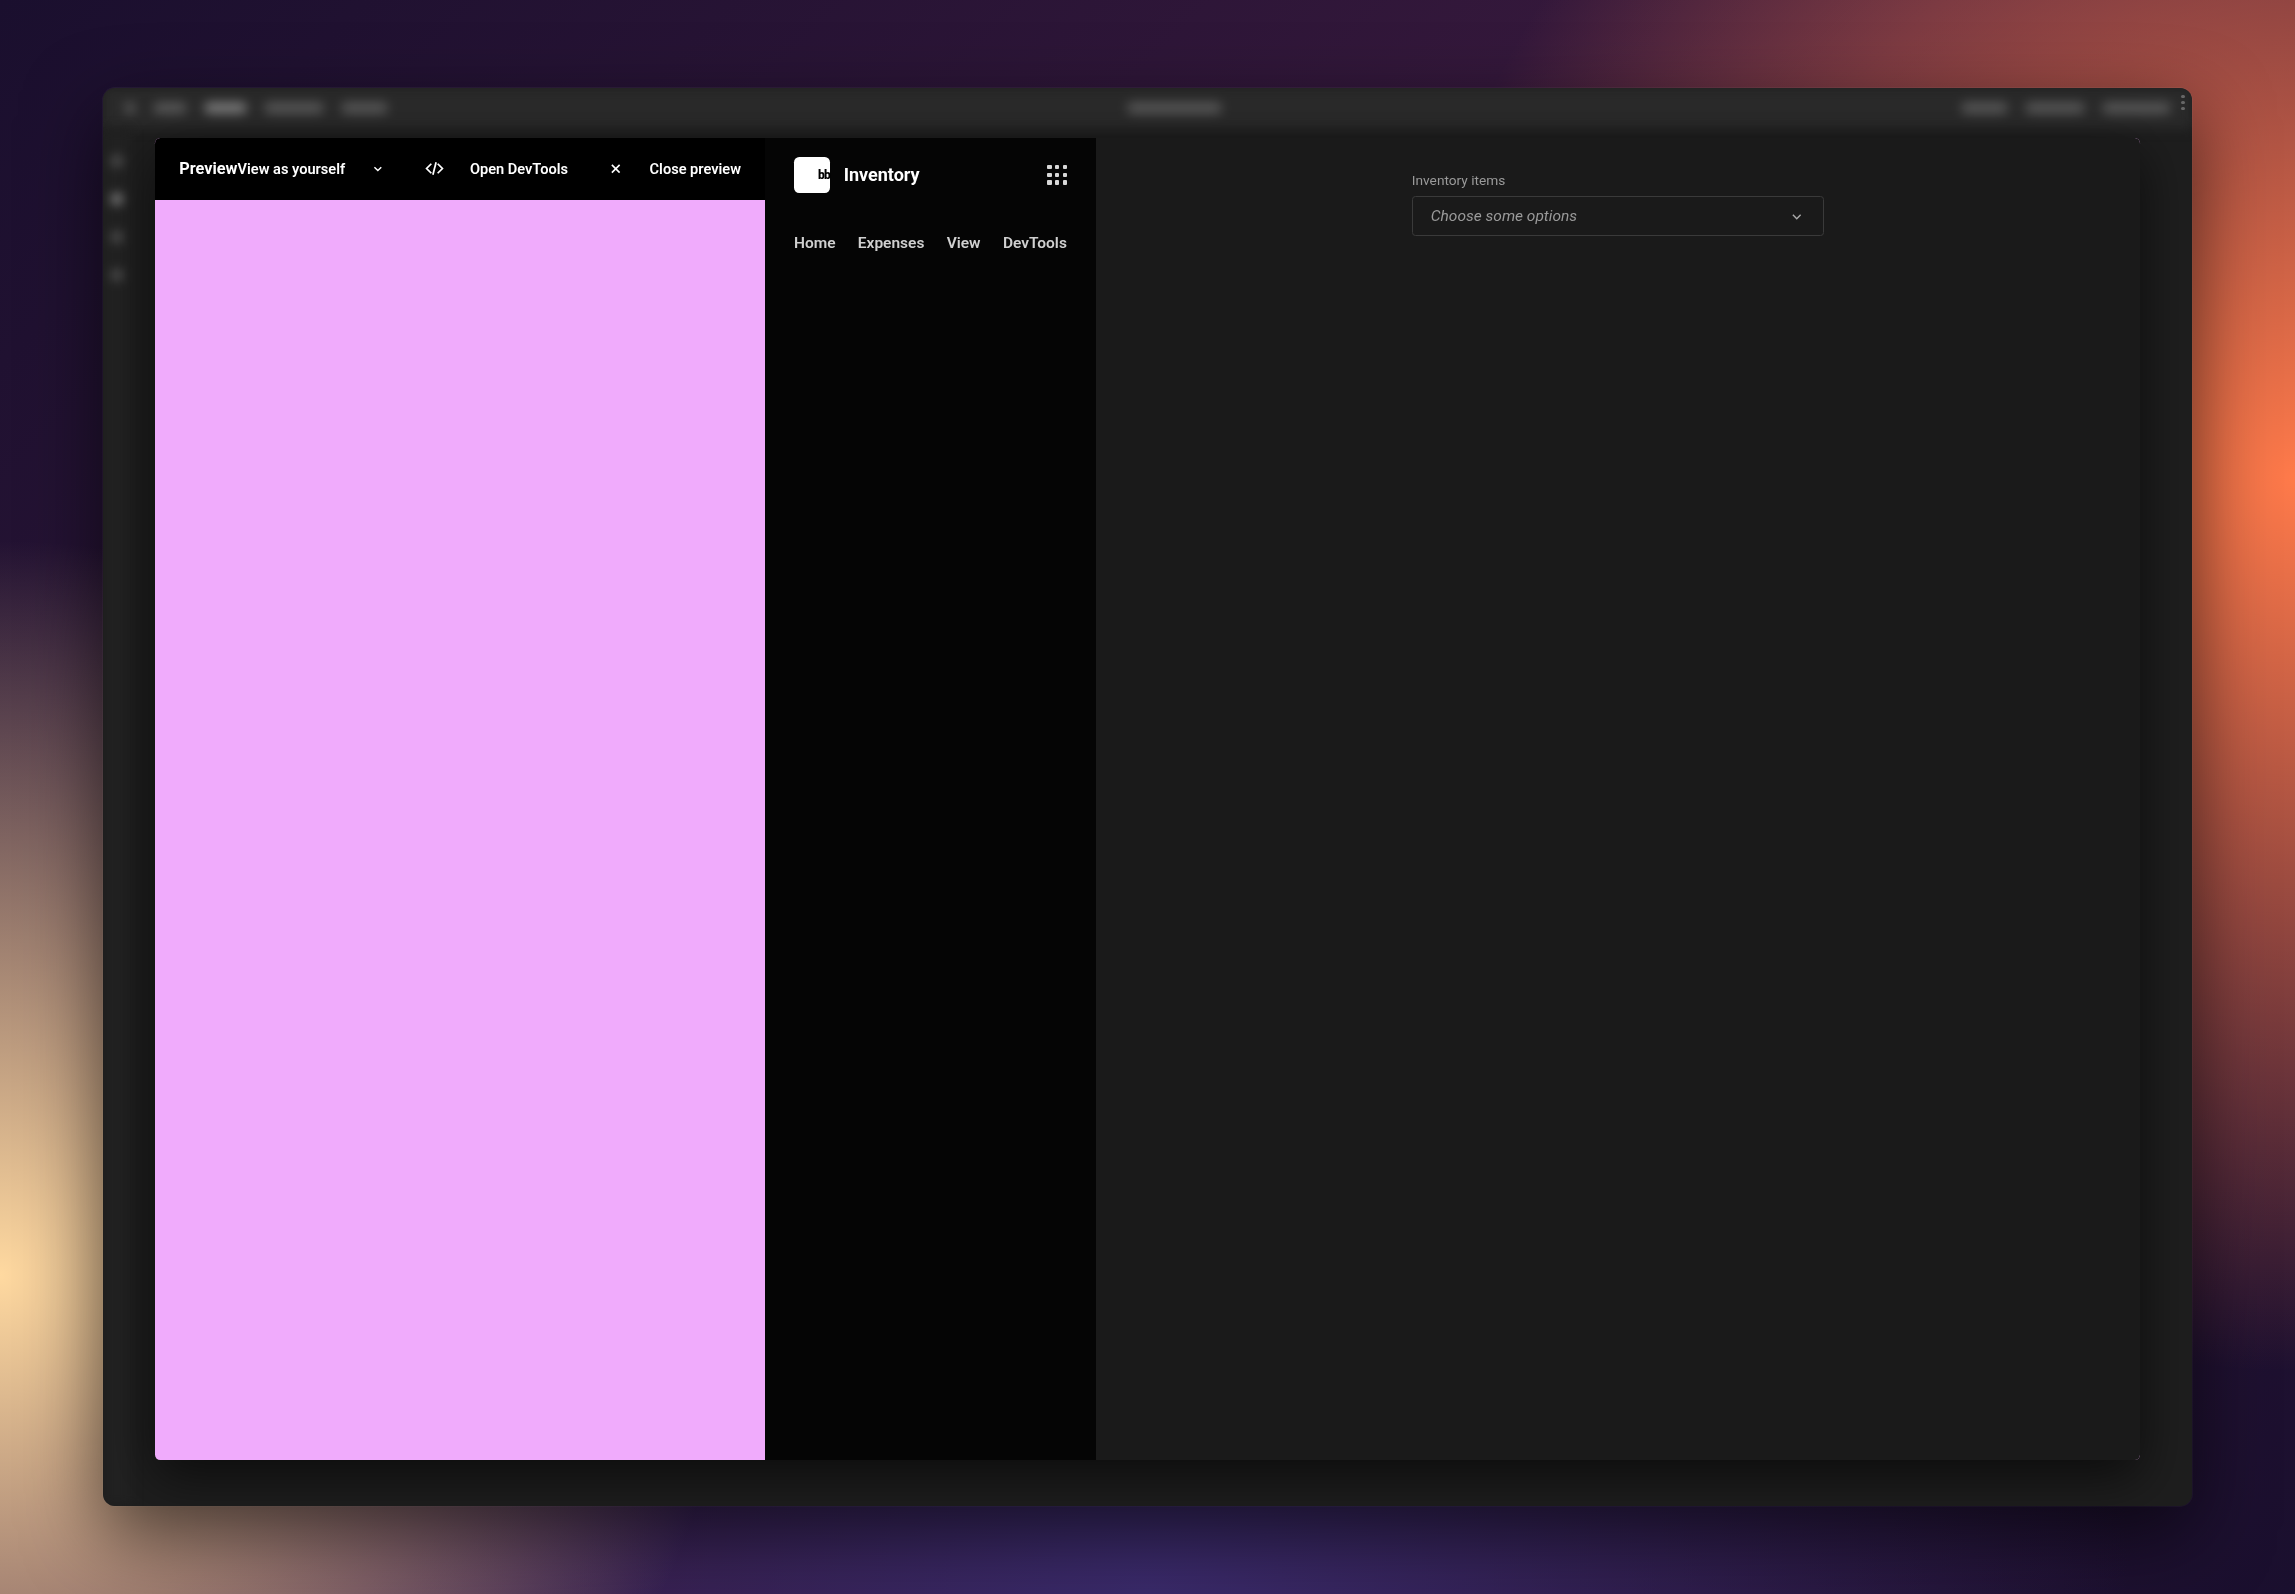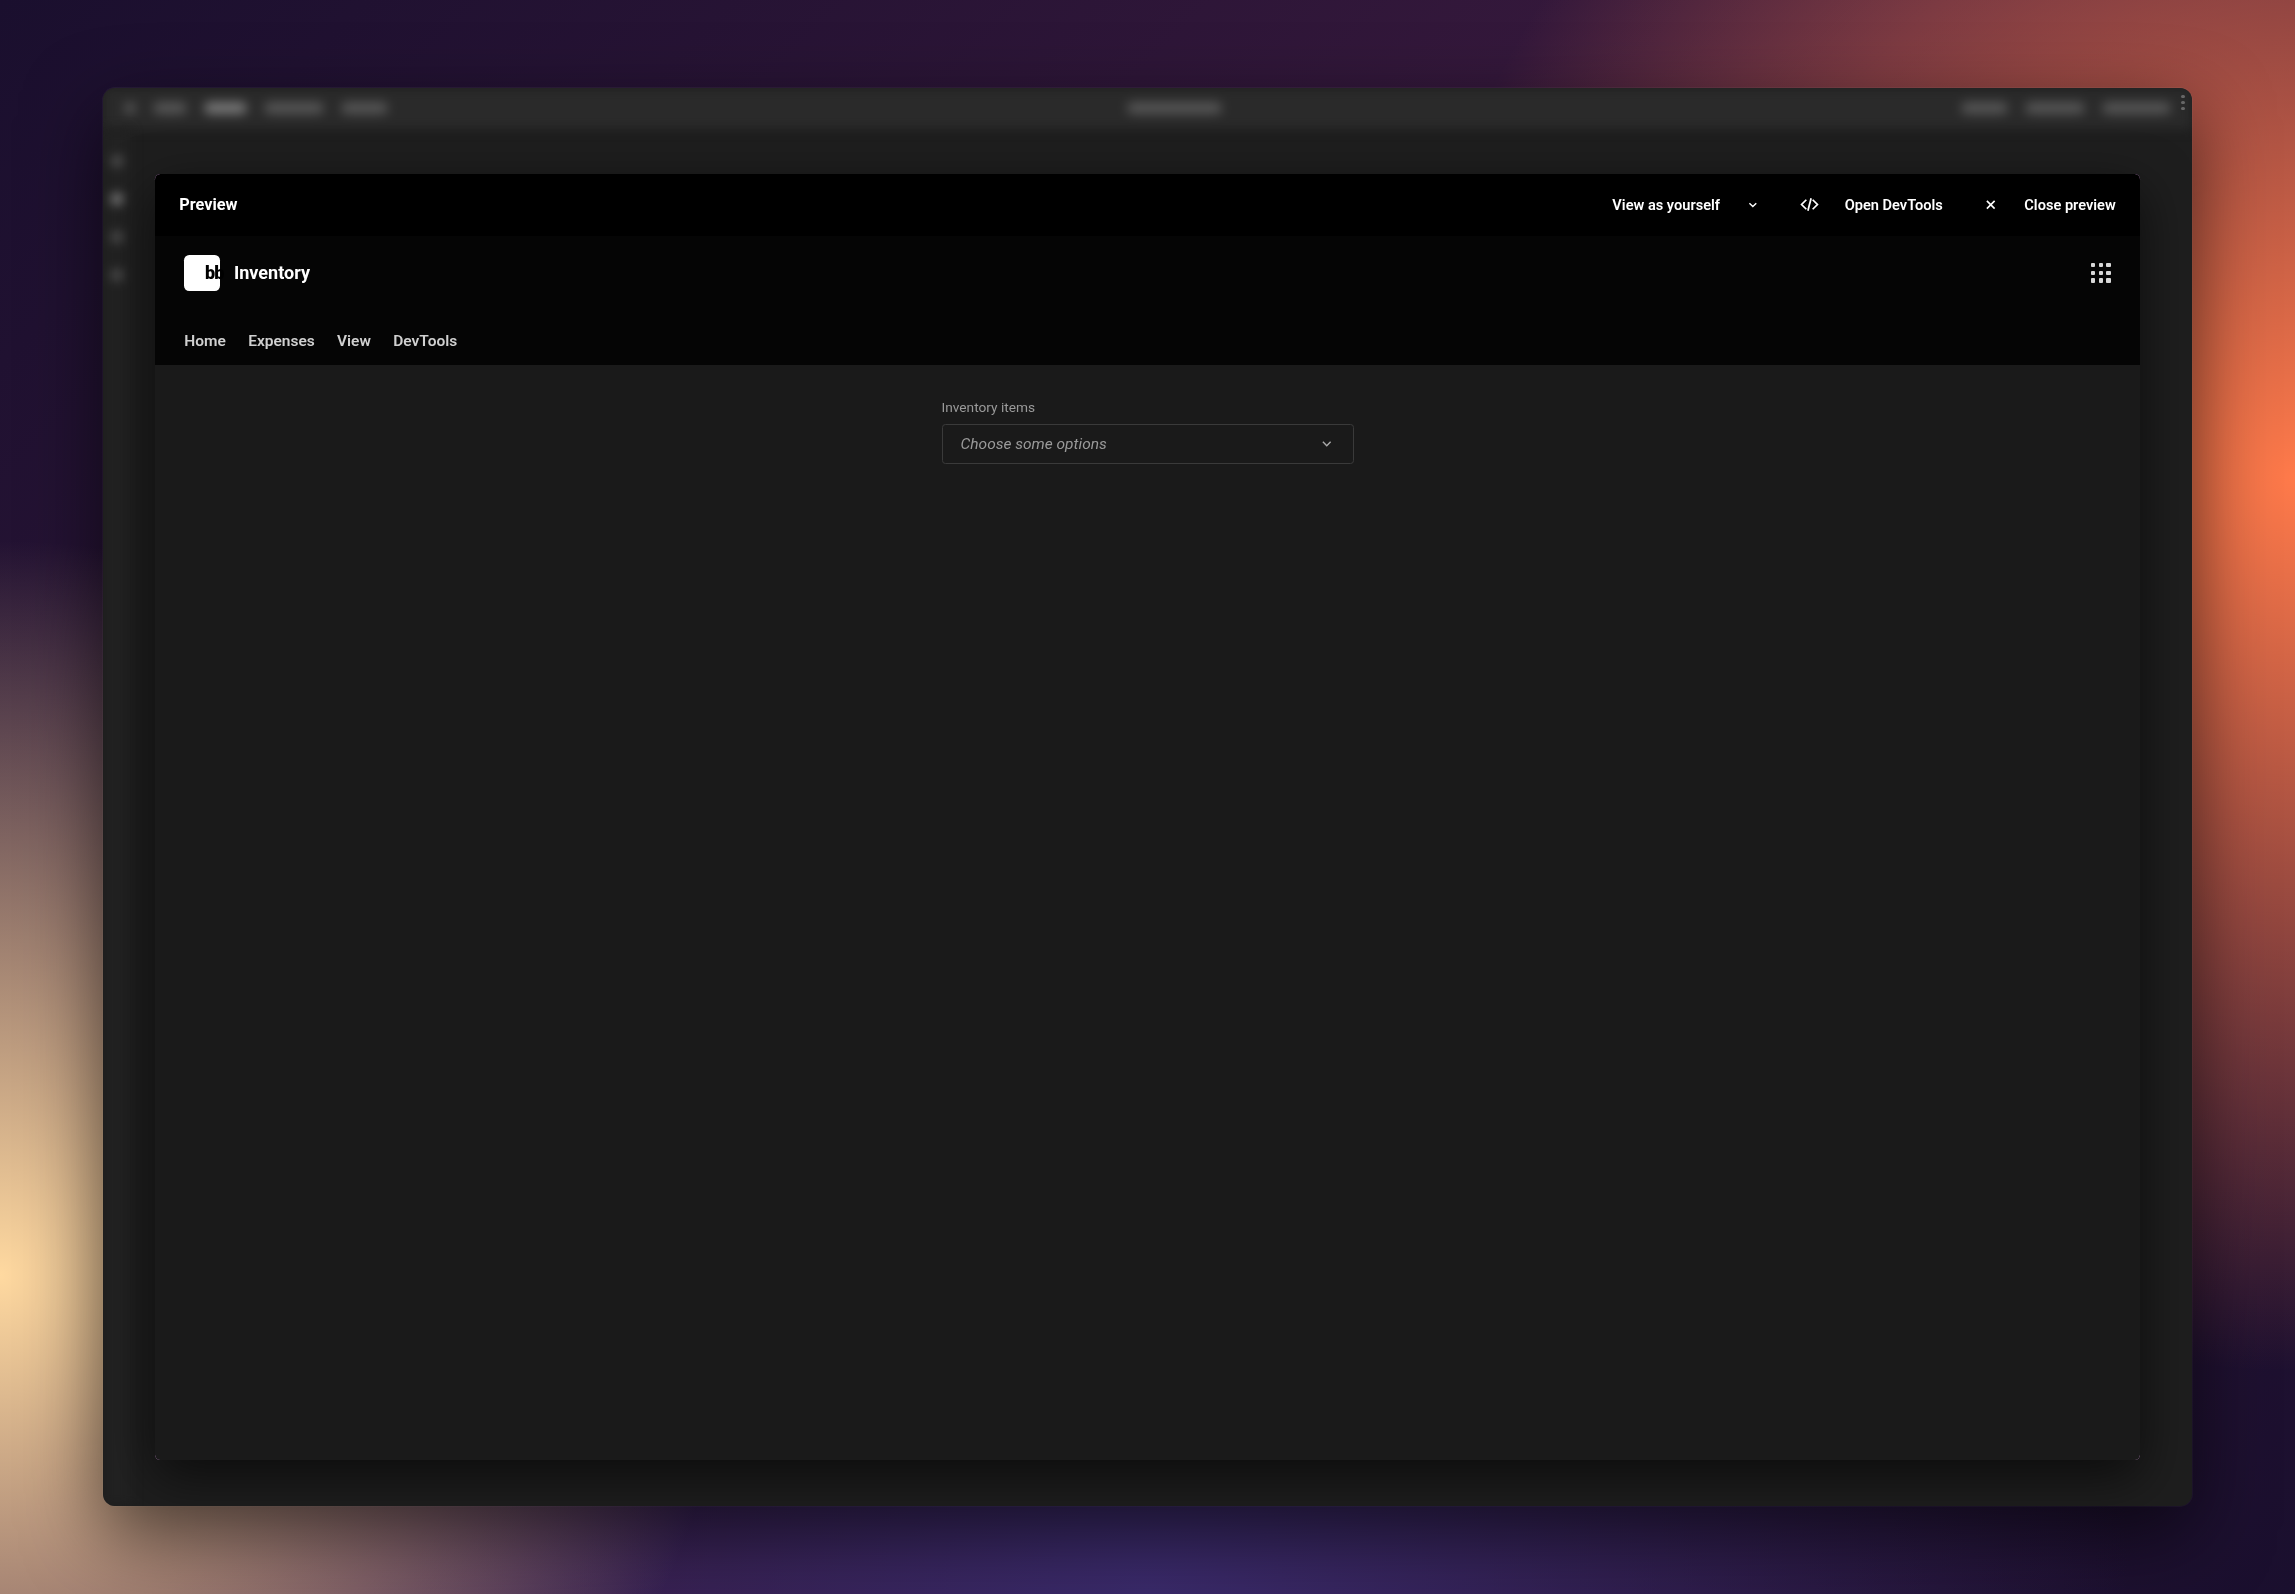--- a/index.html
+++ b/index.html
@@ -57,23 +57,22 @@
   .kebab { position:absolute; top:6.9px; right:6.9px; display:flex; flex-direction:column; gap:2.6px; }
   .kebab span{ width:3.4px;height:3.4px;border-radius:50%;background:#666; }
 
   
   .modal {
     position:absolute;
     top: 50px; bottom: 46px; left: 52px; right: 52px;
     background: #f0abfc;
     border-radius: 5.2px;
     box-shadow: 0 17px 52px rgba(0,0,0,0.6);
-    display:flex; flex-direction:column;
+    display:flex; flex-direction:row;
     overflow:hidden;
-    margin-top:36px;
   }
 
   
   .preview-bar {
     background:#000;
     display:flex; align-items:center;
     padding: 0 24px;
     height: 62px;
   }
   .preview-title { color:#fff; font-weight:700; font-size:16.3px; }
@@ -83,21 +82,21 @@
 
   
   .app-header {
     background:#050505;
     padding: 19px 29px 0 29px;
   }
   .app-title-row { display:flex; align-items:center; gap:13.7px; }
   .bb-logo {
     width:36px; height:36px; background:#fff; border-radius:5.2px;
     display:flex; align-items:center; justify-content:center;
-    color:#000; font-weight:900; font-size:18px; letter-spacing:-0.9px;padding-left:24px;
+    color:#000; font-weight:900; font-size:12px; letter-spacing:-0.9px;padding-left:24px;
   }
   .app-title { color:#fff; font-weight:700; font-size:18px; }
   .grid-icon { margin-left:auto; display:grid; grid-template-columns:repeat(3,4.3px); grid-template-rows:repeat(3,4.3px); gap:3.4px; cursor:pointer; }
   .grid-icon span{ width:4.3px;height:4.3px;background:#d8d8d8;border-radius:0.9px; }
 
   .app-nav { display:flex; gap:22.3px; margin-top:41px; padding-bottom:15.5px; }
   .nav-item { color:#d0d0d0; font-weight:600; font-size:15.5px; cursor:pointer; }
 
   
   .app-body { flex:1; background:#1a1a1a; padding:34px 29px; display:flex; justify-content:center; align-items:flex-start; }

